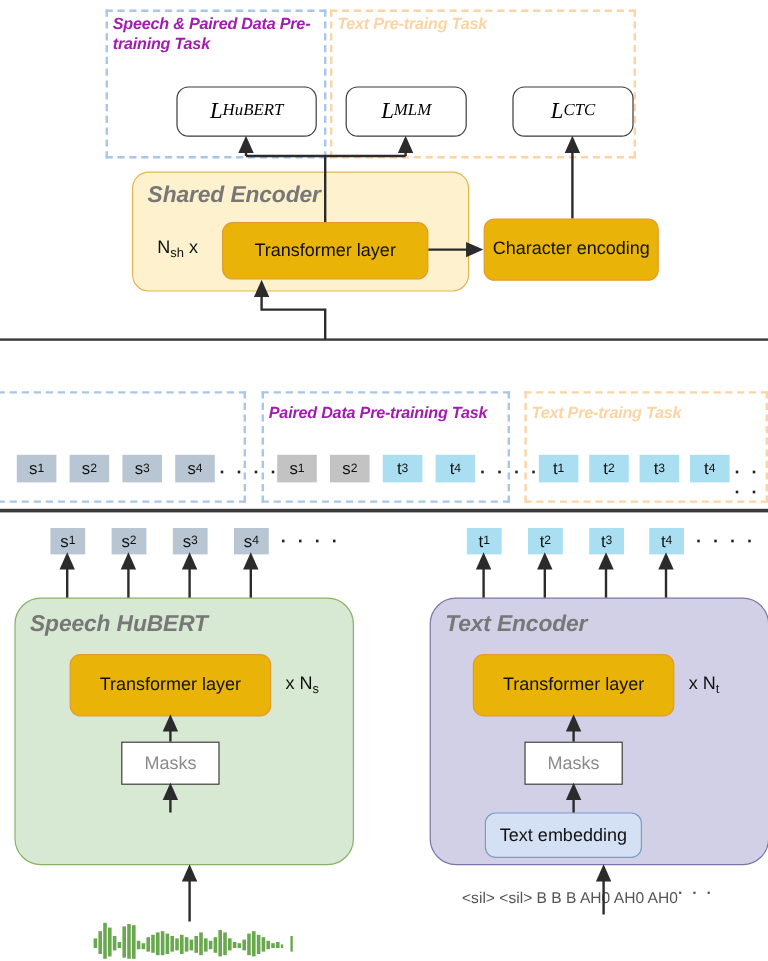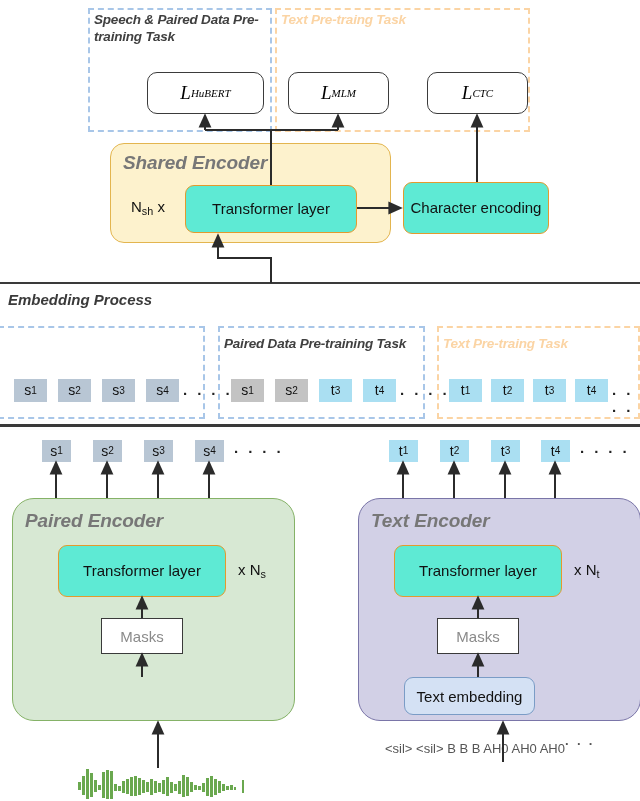--- a/index.html
+++ b/index.html
@@ -16,21 +16,21 @@
     position: absolute;
     border: 2px dashed #a8c6e8;
     background: transparent;
   }
   .dashbox.orange { border-color: #fbd4a4; }
   .dashlabel {
     position: absolute;
     font-style: italic;
     font-weight: bold;
     font-size: 13.5px;
-    color: #404040;
+    color: #a21caf;
     line-height: 1.25;
     letter-spacing: -0.2px;
   }
   .dashlabel.orange { color: #fbd4a4; }
 
   .roundbox {
     position: absolute;
     display: flex; align-items: center; justify-content: center;
     text-align: center;
     border-radius: 9px;
@@ -40,39 +40,39 @@
   }
   .lossbox {
     border: 1.8px solid #3b3b3b;
     border-radius: 10px;
     background: #fff;
     font-family: "Liberation Serif", serif;
     font-style: italic;
     font-size: 19px;
     color: #000;
   }
-  .lossbox .sub { font-size: 11px; vertical-align: -0.28em; letter-spacing: 0px; }
+  .lossbox .sub { font-size: 14px; vertical-align: -0.28em; letter-spacing: 0px; }
 
   
   .sharedenc {
     position: absolute;
     background: #fdf2cd;
     border: 1.8px solid #e3b54f;
     border-radius: 14px;
   }
   .enc-title {
     position: absolute;
     font-style: italic; font-weight: bold;
     font-size: 19px; color: #777777;
     letter-spacing: -0.1px;
   }
   .orangebox {
     position: absolute;
     display:flex; align-items:center; justify-content:center;
-    background: #5eead4;
+    background: #eab308;
     border: 1.7px solid #e39a2e;
     border-radius: 9px;
     font-size: 15px; color: #111;
     line-height: 1.15;
   }
   .plain-label {
     position: absolute;
     font-size: 15px; color: #111;
   }
   .sub { font-size: 0.72em; vertical-align: -0.3em; }
@@ -162,21 +162,20 @@
   <div class="plain-label" style="left:131px; top:198px;">
     <span>N</span><span class="sub">sh</span><span> x</span>
   </div>
   <div class="orangebox" style="left:185px; top:185px; width:172px; height:48px;">Transformer layer</div>
 
   <div class="orangebox" style="left:403px; top:182px; width:146px; height:52px; padding:0 6px;">
     <span>Character encoding</span>
   </div>
 
   <div class="hr-thin" style="left:0px; top:282px; width:640px;"></div>
-  <div class="sectitle" style="left:8px; top:291px;">Embedding Process</div>
 
   <div class="dashbox" style="left:-2px; top:326px; width:207px; height:93px;"></div>
 
   <div class="dashbox" style="left:218px; top:326px; width:207px; height:93px;"></div>
   <div class="dashlabel" style="left:224px; top:336px; width:190px;">Paired Data Pre-training Task</div>
 
   <div class="dashbox orange" style="left:437px; top:326px; width:203px; height:93px;"></div>
   <div class="dashlabel orange" style="left:443px; top:336px; width:195px;">Text Pre-traing Task</div>
 
   <div class="tok sblue" style="left:14px; top:379px; width:33px; height:23px;">
@@ -247,21 +246,21 @@
     <span>s</span>
       <span class="sub">3</span>
   </div>
   <div class="tok sblue" style="left:195px; top:440px; width:29px; height:22px;">
     <span>s</span>
       <span class="sub">4</span>
   </div>
   <div class="dots" style="left:234px; top:443px;">· · · ·</div>
 
   <div class="bigenc speech" style="left:12px; top:498px; width:283px; height:223px;"></div>
-  <div class="enc-title" style="left:25px; top:510px;">Paired Encoder</div>
+  <div class="enc-title" style="left:25px; top:510px;">Speech HuBERT</div>
   <div class="orangebox" style="left:58px; top:545px; width:168px; height:52px;">Transformer  layer</div>
   <div class="plain-label" style="left:238px; top:561px;">
     <span>x N</span><span class="sub">s</span>
   </div>
   <div class="whitebox" style="left:101px; top:618px; width:82px; height:36px;">Masks</div>
 
   <div class="tok t" style="left:389px; top:440px; width:29px; height:22px;">
     <span>t</span>
       <span class="sub">1</span>
   </div>

